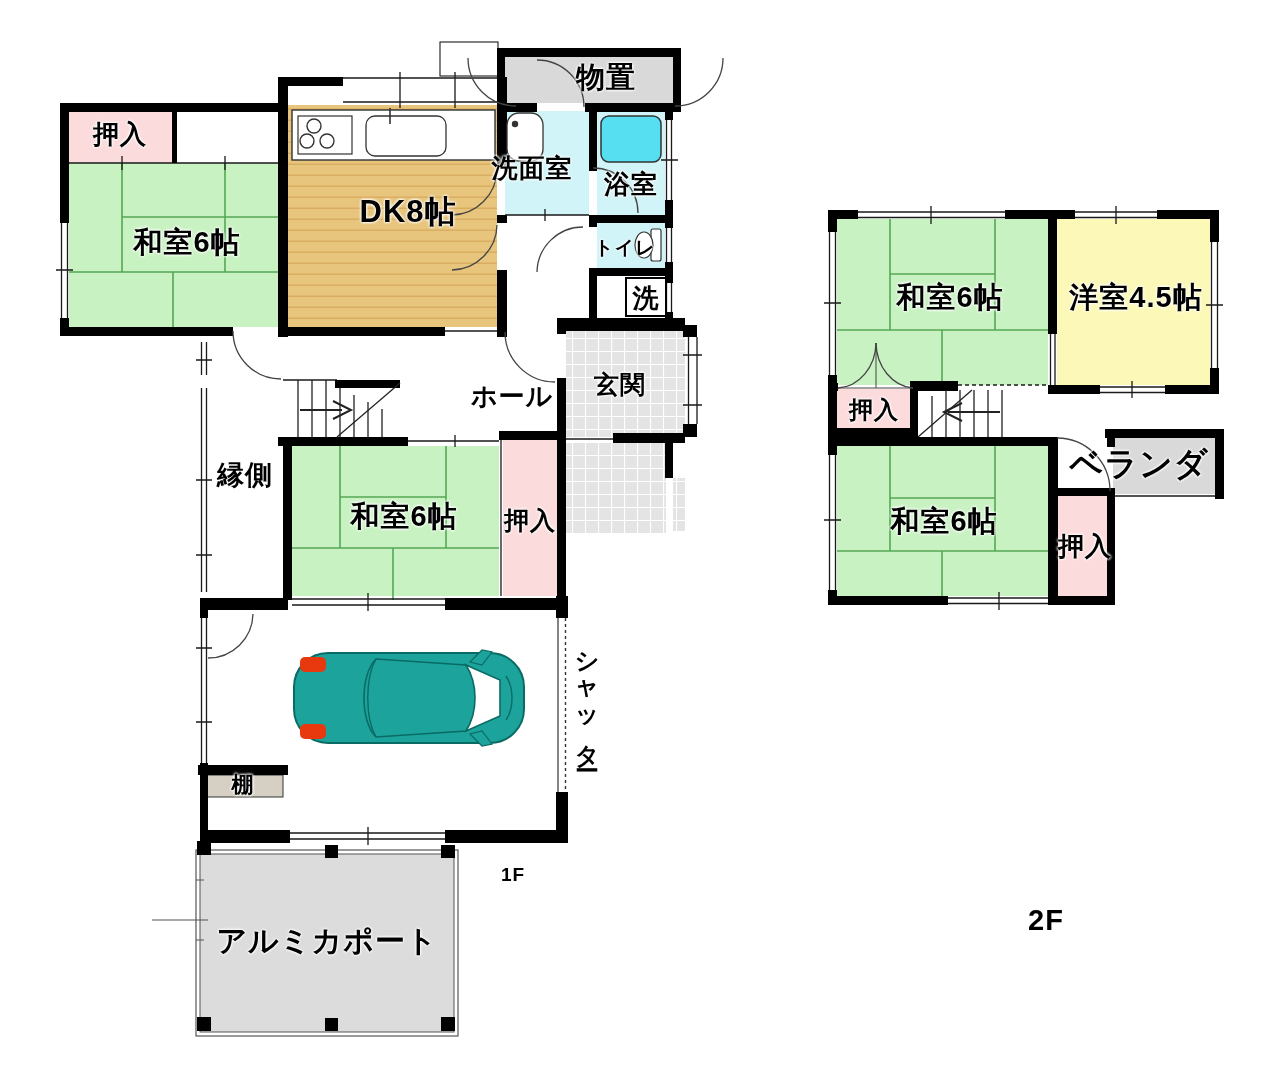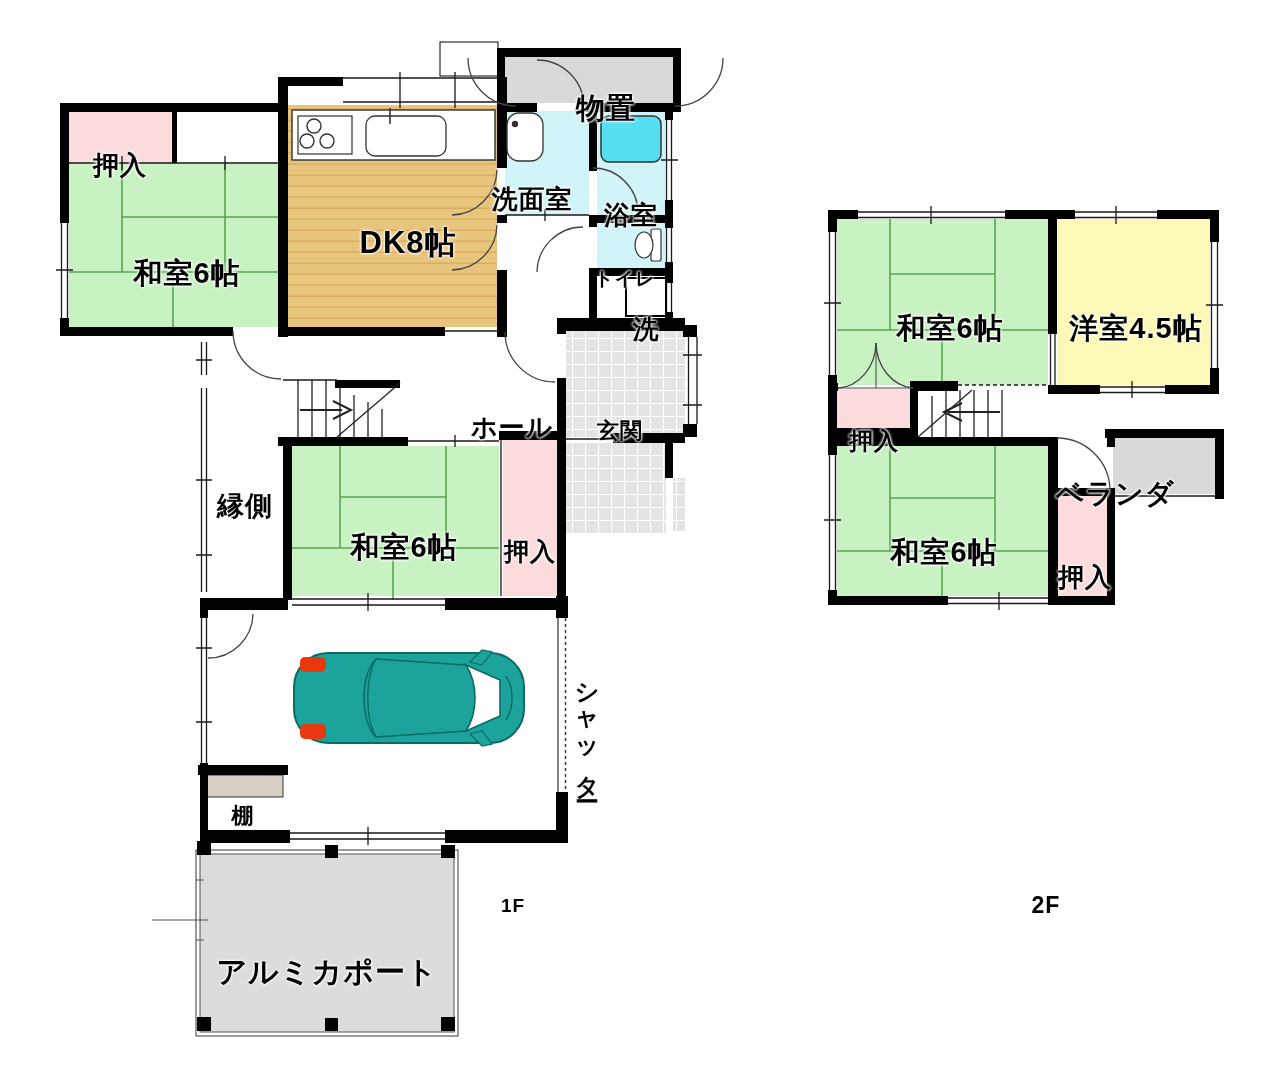--- a/index.html
+++ b/index.html
@@ -1,21 +1,21 @@
 <!DOCTYPE html>
 <html><head>
 <meta charset="utf-8">
 <style>
   html,body{margin:0;padding:0;background:#ffffff;}
   .stage{position:relative;width:1285px;height:1080px;background:#fff;overflow:hidden;
          font-family:"Liberation Sans","DejaVu Sans",sans-serif;}
   .plan-svg{position:absolute;left:0;top:0;}
   .lbl{position:absolute;transform:translate(-50%,-50%);font-weight:bold;color:#000;
        white-space:nowrap;letter-spacing:1px;line-height:1;
-       text-shadow:0 0 3px #fff,0 0 3px #fff,0 0 3px #fff;margin-top:31px;}
+       text-shadow:0 0 3px #fff,0 0 3px #fff,0 0 3px #fff;}
   .lbl.vert{writing-mode:vertical-rl;text-orientation:upright;letter-spacing:3px;}
 </style>
 </head>
 <body>
 
 <div class="stage">
 
 <svg class="plan-svg" width="1285" height="1080" viewBox="0 0 1285 1080">
   <defs>
     <pattern id="wood" patternUnits="userSpaceOnUse" width="12" height="11">
@@ -286,33 +286,33 @@
 <div>
   <div class="lbl" style="left:120px;top:134px;font-size:26px">押入</div>
   <div class="lbl" style="left:187px;top:242px;font-size:29px">和室6帖</div>
   <div class="lbl" style="left:408px;top:211px;font-size:31px">DK8帖</div>
   <div class="lbl" style="left:606px;top:77px;font-size:29px">物置</div>
   <div class="lbl" style="left:532px;top:168px;font-size:26px">洗面室</div>
   <div class="lbl" style="left:631px;top:184px;font-size:26px">浴室</div>
   <div class="lbl" style="left:625px;top:247px;font-size:19px">トイレ</div>
   <div class="lbl" style="left:646px;top:298px;font-size:26px">洗</div>
   <div class="lbl" style="left:512px;top:396px;font-size:26px">ホール</div>
-  <div class="lbl" style="left:620px;top:400px;font-size:22px">玄関</div>
+  <div class="lbl" style="left:620px;top:384px;font-size:25px">玄関</div>
   <div class="lbl" style="left:245px;top:475px;font-size:27px">縁側</div>
   <div class="lbl" style="left:404px;top:516px;font-size:29px">和室6帖</div>
   <div class="lbl" style="left:530px;top:520px;font-size:25px">押入</div>
   <div class="lbl vert" style="left:587px;top:698px;font-size:24px">シャッター</div>
   <div class="lbl" style="left:243px;top:785px;font-size:22px">棚</div>
   <div class="lbl" style="left:327px;top:941px;font-size:30px">アルミカポート</div>
   <div class="lbl" style="left:513px;top:874px;font-size:19px">1F</div>
 </div>
 
 <div>
   <div class="lbl" style="left:950px;top:297px;font-size:29px">和室6帖</div>
   <div class="lbl" style="left:1136px;top:297px;font-size:29px">洋室4.5帖</div>
   <div class="lbl" style="left:874px;top:410px;font-size:24px">押入</div>
-  <div class="lbl" style="left:1115px;top:463px;font-size:28px">ベランダ</div>
+  <div class="lbl" style="left:1139px;top:463px;font-size:33px">ベランダ</div>
   <div class="lbl" style="left:944px;top:521px;font-size:29px">和室6帖</div>
   <div class="lbl" style="left:1085px;top:546px;font-size:26px">押入</div>
-  <div class="lbl" style="left:1046px;top:874px;font-size:23px">2F</div>
+  <div class="lbl" style="left:1046px;top:920px;font-size:29px">2F</div>
 </div>
 
 </div>
 
 </body></html>

